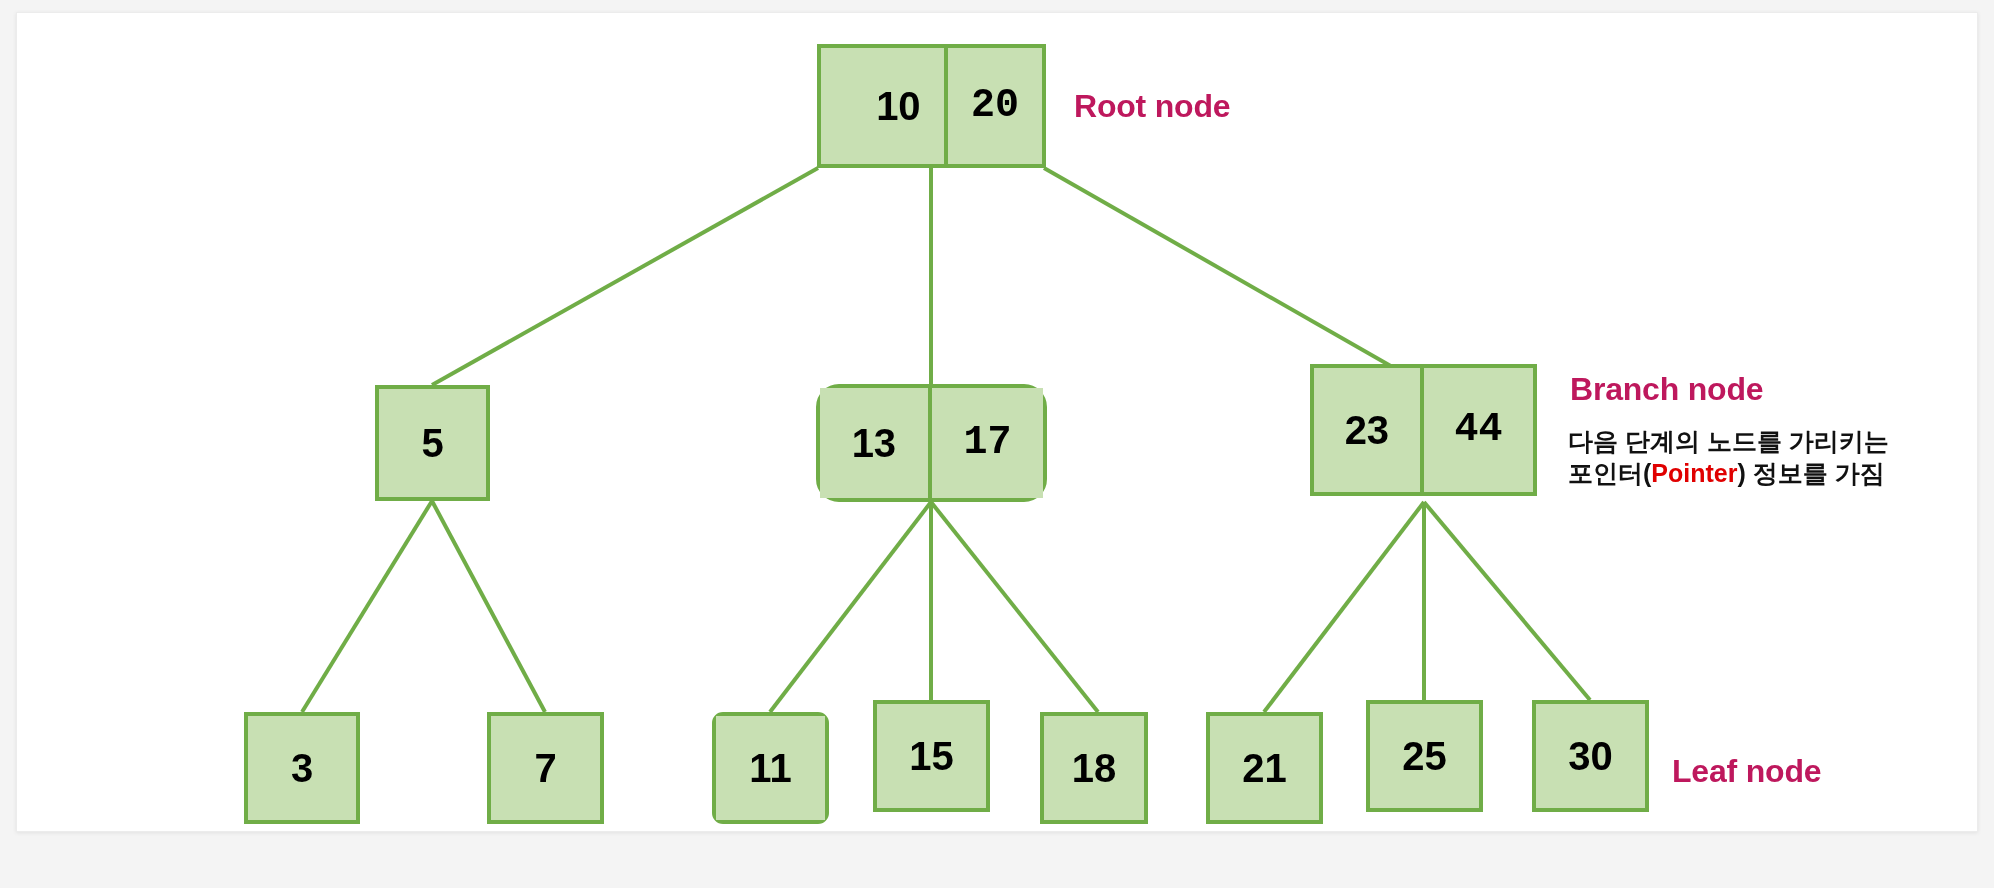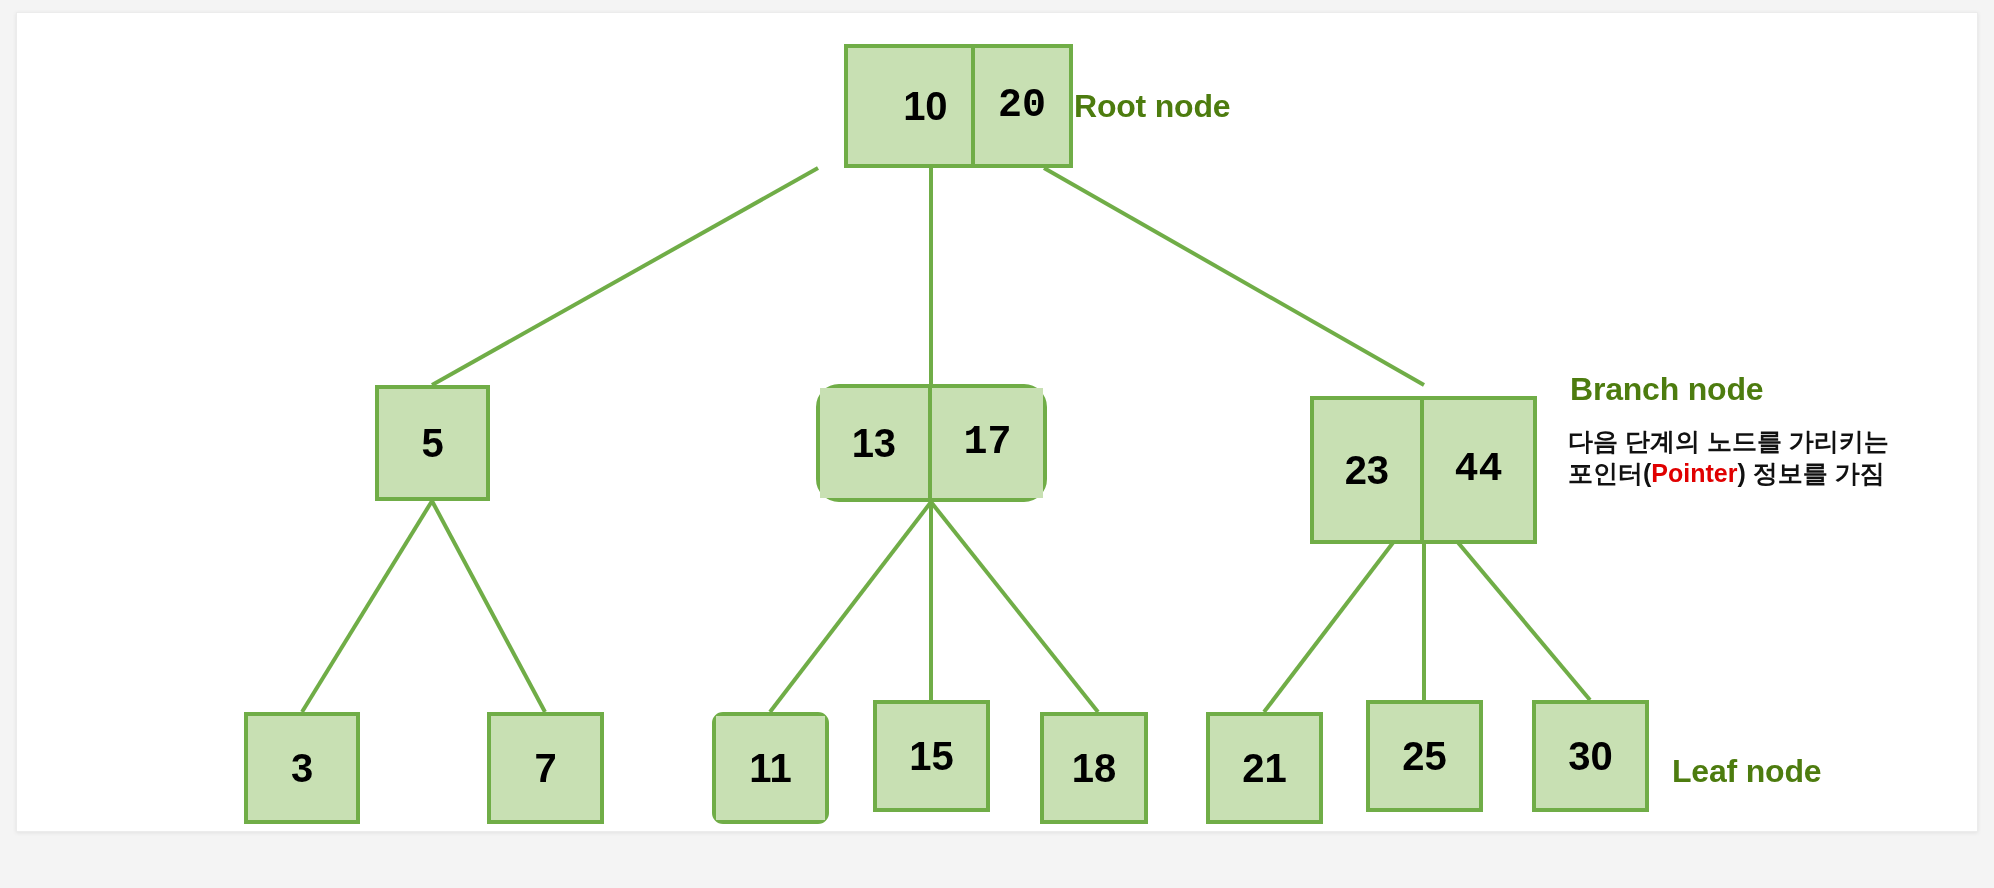--- a/index.html
+++ b/index.html
@@ -64,21 +64,21 @@
   .cell + .cell {
     border-left: 4px solid #70ad47;
     font-family: Liberation Mono, monospace;
   }
   .node.lvl0 .cell { font-size: 40px; }
   .node.lvl1 .cell { font-size: 40px; }
   .node.lvl2 .cell { font-size: 40px; }
 
   .label {
     position: absolute;
-    color: #4d7c0f;
+    color: #be185d;
     z-index: 4;
     white-space: nowrap;
   }
   .label-title {
     font-size: 32px;
     font-weight: bold;
     letter-spacing: -0.2px;
   }
   .label-desc {
     font-size: 25px;
@@ -109,36 +109,36 @@
         <line x1="931" y1="502" x2="770" y2="712"></line>
         <line x1="931" y1="502" x2="931" y2="700"></line>
         <line x1="931" y1="502" x2="1098" y2="712"></line>
 
         <line x1="1424" y1="502" x2="1264" y2="712"></line>
         <line x1="1424" y1="502" x2="1424" y2="700"></line>
         <line x1="1424" y1="502" x2="1590" y2="700"></line>
       </g>
     </svg>
 
-    <div class="node lvl0" style="left:844px; top:44px; width:229px; height:124px;padding-left:32px;">
+    <div class="node lvl0" style="left:817px; top:44px; width:229px; height:124px;padding-left:32px;">
       <div class="cell">10</div>
       <div class="cell">20</div>
     </div>
     <div class="label label-title" style="left:1074px; top:88px;">Root node</div>
 
     <div class="node lvl1" style="left:375px; top:385px; width:115px; height:116px;">
       <div class="cell">5</div>
     </div>
 
     <div class="node lvl1" style="left:816px; top:384px; width:231px; height:118px;border-radius:23px;">
       <div class="cell">13</div>
       <div class="cell">17</div>
     </div>
 
-    <div class="node lvl1" style="left:1310px; top:396px; width:227px; height:148px;">
+    <div class="node lvl1" style="left:1310px; top:364px; width:227px; height:132px;">
       <div class="cell">23</div>
       <div class="cell">44</div>
     </div>
 
     <div class="label label-title" style="left:1570px; top:371px;">Branch node</div>
 
     <div class="label label-desc" style="left:1568px; top:425px;">
       <div>다음 단계의 노드를 가리키는</div>
       <div><span>포인터(</span><span class="pointer-word">Pointer</span><span>) 정보를 가짐</span></div>
     </div>

